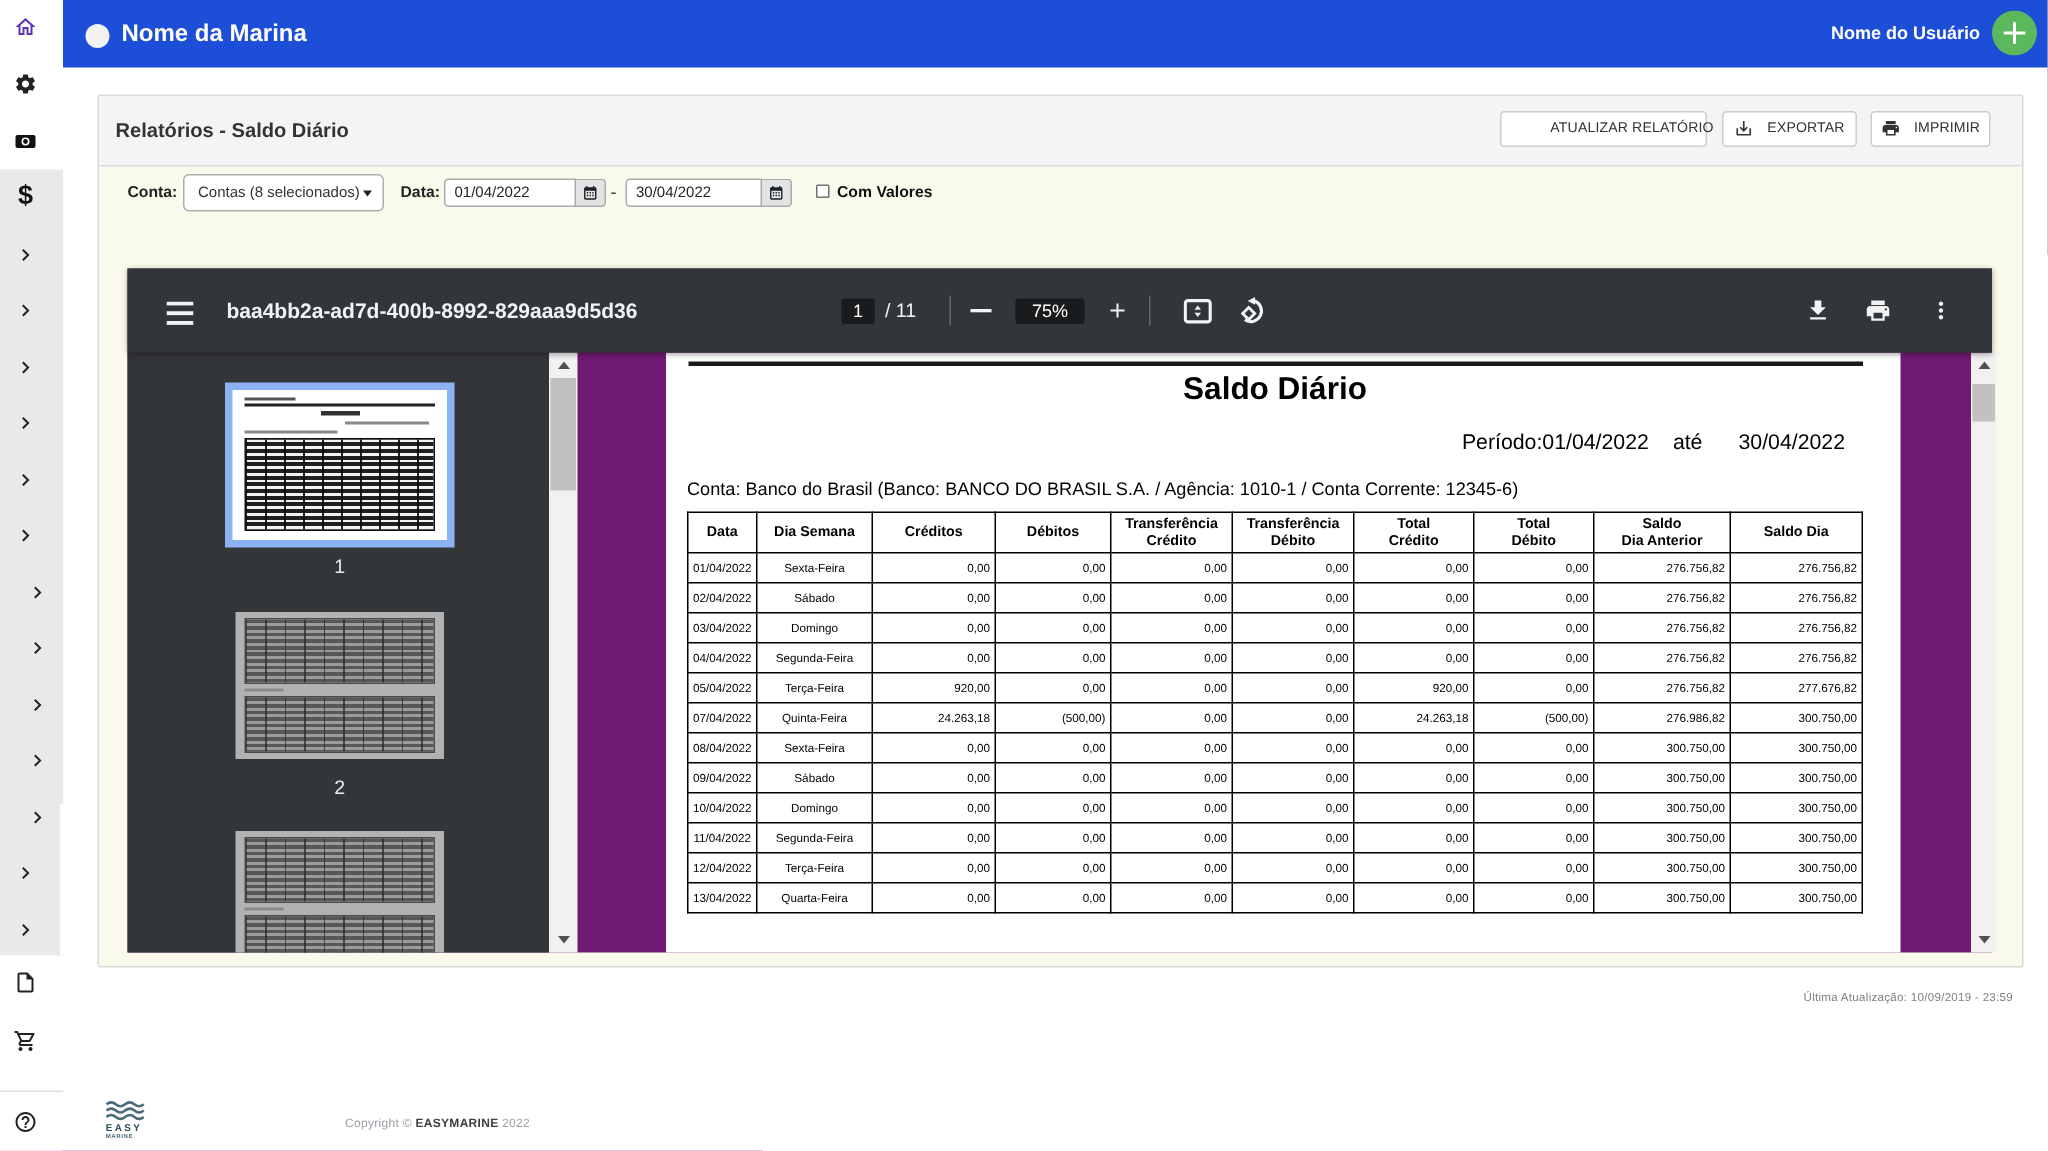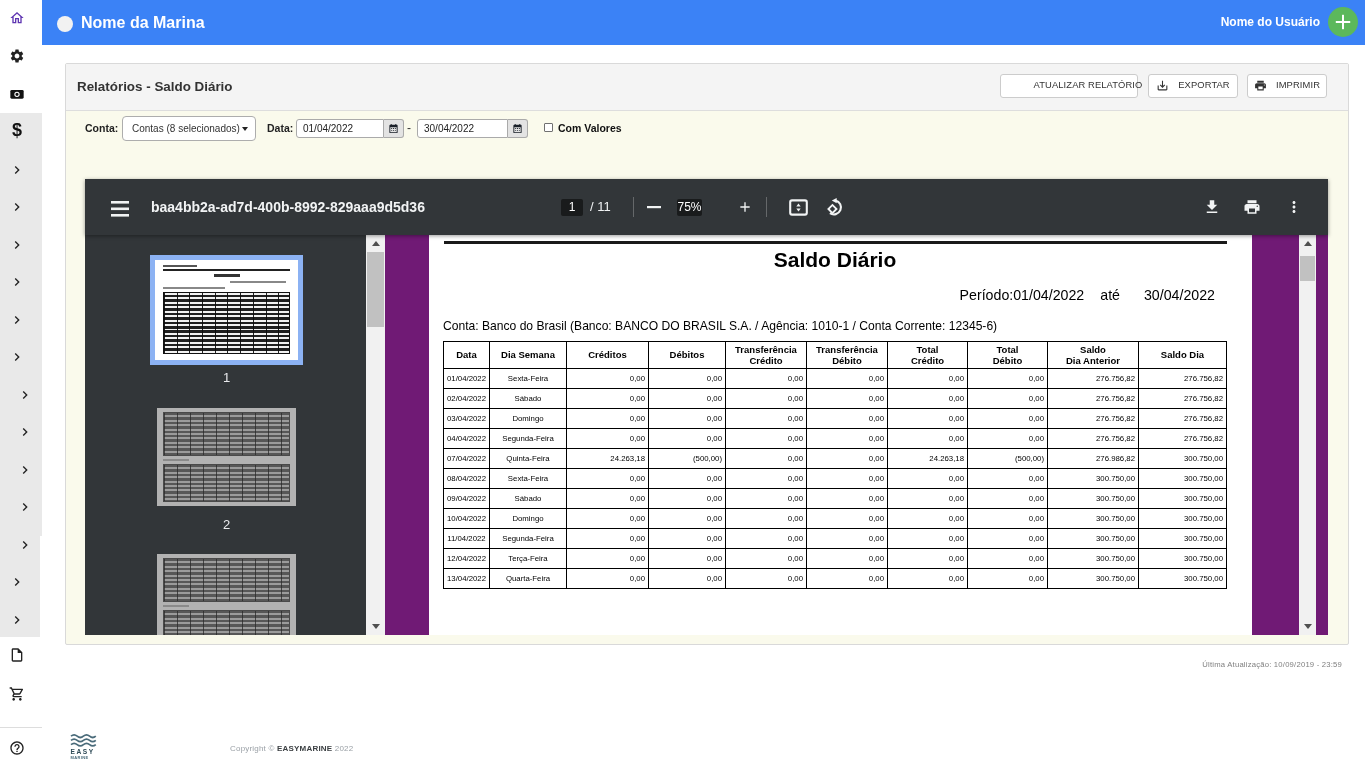--- a/index.html
+++ b/index.html
@@ -1,21 +1,21 @@
 <!DOCTYPE html>
 <html><head>
 <meta charset="utf-8">
 <style>
 * { margin:0; padding:0; box-sizing:border-box; }
 html,body { width:1365px; height:767px; overflow:hidden; background:#fff;
   font-family:"Liberation Sans", sans-serif; }
 .abs { position:absolute; }
 
 
-#topbar { position:absolute; left:42px; top:0; right:0; height:45px; background:#3b82f6; }
+#topbar { position:absolute; left:42px; top:0; right:0; height:45px; background:#1d4ed8; }
 #topbar .circle { position:absolute; left:15px; top:16px; width:16px; height:16px; border-radius:50%; background:#f2f2f2; }
 #topbar .marina { position:absolute; left:39px; top:0; line-height:45px; color:#fff; font-size:16px; font-weight:bold; }
 #topbar .user { position:absolute; right:45px; top:0; line-height:45px; color:#fff; font-size:12px; font-weight:bold; }
 
 
 #sidebar { position:absolute; left:0; top:0; width:42px; height:767px; background:#fff; z-index:5; }
 #sidebar .mid { position:absolute; left:0; top:113px; width:42px; height:524px; background:#e9e9e9; }
 #sidebar .thumbbar { position:absolute; left:39.5px; top:536px; width:2.5px; height:101px; background:#fff; }
 #sidebar .divider { position:absolute; left:0; top:727px; width:42px; border-top:1px solid #ddd; }
 .sicon { position:absolute; left:9px; width:16px; height:16px; }
@@ -43,21 +43,21 @@
 #viewer { position:absolute; left:19px; top:115px; width:1243px; height:456px; background:#701a75; }
 #vtoolbar { position:absolute; left:0; top:0; width:100%; height:56px; background:#323639; box-shadow:0 1px 4px rgba(0,0,0,.4); z-index:3; color:#f1f3f4; }
 #vtoolbar .fname { position:absolute; left:66px; top:0; line-height:56px; font-size:14px; font-weight:bold; color:#f1f3f4; }
 .tbox { position:absolute; top:20px; height:17px; background:#191b1c; border-radius:2px; color:#fff; font-size:12px; text-align:center; line-height:17px; }
 .tsep { position:absolute; top:18px; width:1px; height:20px; background:rgba(255,255,255,.25); }
 .ttext { position:absolute; top:0; line-height:56px; font-size:13px; color:#f1f3f4; }
 
 #vcontent { position:absolute; left:0; top:56px; width:1243px; height:400px; }
 #thumbs { position:absolute; left:0; top:0; width:281px; height:400px; background:#323639; overflow:hidden; }
 #tscroll { position:absolute; left:281px; top:0; width:19px; height:400px; background:#f1f1f1; }
-#vmain { position:absolute; left:288px; top:0; width:943px; height:486px; overflow:hidden;padding-left:24px; }
+#vmain { position:absolute; left:303px; top:0; width:943px; height:486px; overflow:hidden;padding-left:24px; }
 #mscroll { position:absolute; left:926px; top:0; width:17px; height:400px; background:#f1f1f1; }
 .sarr { position:absolute; left:50%; margin-left:-4px; width:0; height:0; border-left:4px solid transparent; border-right:4px solid transparent; }
 .sarr.up { border-bottom:5px solid #505050; top:6px; }
 .sarr.down { border-top:5px solid #505050; bottom:6px; }
 .sthumb { position:absolute; left:1px; right:1px; background:#c1c1c1; }
 
 
 #t1 { position:absolute; left:65px; top:20px; width:153px; height:110px; background:#8cb2f3; }
 #t1 .pg { position:absolute; left:5px; top:5px; width:143px; height:100px; background:#fff; }
 .tlabel { position:absolute; width:153px; left:65px; text-align:center; color:#e9eaed; font-size:13px; }
@@ -206,21 +206,21 @@
           <rect x="0" y="6.5" width="18" height="2.6"></rect>
           <rect x="0" y="13" width="18" height="2.6"></rect>
         </svg>
       <div class="fname">baa4bb2a-ad7d-400b-8992-829aaa9d5d36</div>
       <div class="tbox" style="left:476px; width:22px;">1</div>
       <div class="ttext" style="left:505px;">/ 11</div>
       <div class="tsep" style="left:548px;"></div>
       <svg class="abs" style="left:561px; top:25px;" width="16" height="6" viewBox="0 0 16 6">
           <rect x="1" y="2" width="14" height="2.2" fill="#f1f3f4"></rect>
         </svg>
-      <div class="tbox" style="left:592px; width:25px;">75%</div>
+      <div class="tbox" style="left:592px; width:46px;">75%</div>
       <svg class="abs" style="left:652px; top:20px;" width="16" height="16" viewBox="0 0 24 24" fill="#f1f3f4">
           <path d="M19 13h-6v6h-2v-6H5v-2h6V5h2v6h6v2z"></path>
         </svg>
       <div class="tsep" style="left:681px;"></div>
       <svg class="abs" style="left:704px; top:20px;" width="19" height="17" viewBox="0 0 19 17">
           <rect x="1.2" y="1.4" width="16.6" height="14.2" rx="1.8" fill="none" stroke="#f1f3f4" stroke-width="2.1"></rect>
           <path d="M9.5 4.6 L11.7 7.5 H7.3 Z" fill="#f1f3f4"></path>
           <path d="M9.5 12.4 L11.7 9.5 H7.3 Z" fill="#f1f3f4"></path>
         </svg>
       <svg class="abs" style="left:740px; top:18px;" width="19" height="20" viewBox="0 0 19 20">
@@ -344,20 +344,32 @@
                   <td class="r">0,00</td>
                   <td class="r">0,00</td>
                   <td class="r">0,00</td>
                   <td class="r">0,00</td>
                   <td class="r">0,00</td>
                   <td class="r">0,00</td>
                   <td class="r">276.756,82</td>
                   <td class="r">276.756,82</td>
                 </tr>
             <tr>
+                  <td class="c">05/04/2022</td>
+                  <td class="c">Terça-Feira</td>
+                  <td class="r">920,00</td>
+                  <td class="r">0,00</td>
+                  <td class="r">0,00</td>
+                  <td class="r">0,00</td>
+                  <td class="r">920,00</td>
+                  <td class="r">0,00</td>
+                  <td class="r">276.756,82</td>
+                  <td class="r">277.676,82</td>
+                </tr>
+            <tr>
                   <td class="c">07/04/2022</td>
                   <td class="c">Quinta-Feira</td>
                   <td class="r">24.263,18</td>
                   <td class="r">(500,00)</td>
                   <td class="r">0,00</td>
                   <td class="r">0,00</td>
                   <td class="r">24.263,18</td>
                   <td class="r">(500,00)</td>
                   <td class="r">276.986,82</td>
                   <td class="r">300.750,00</td>

